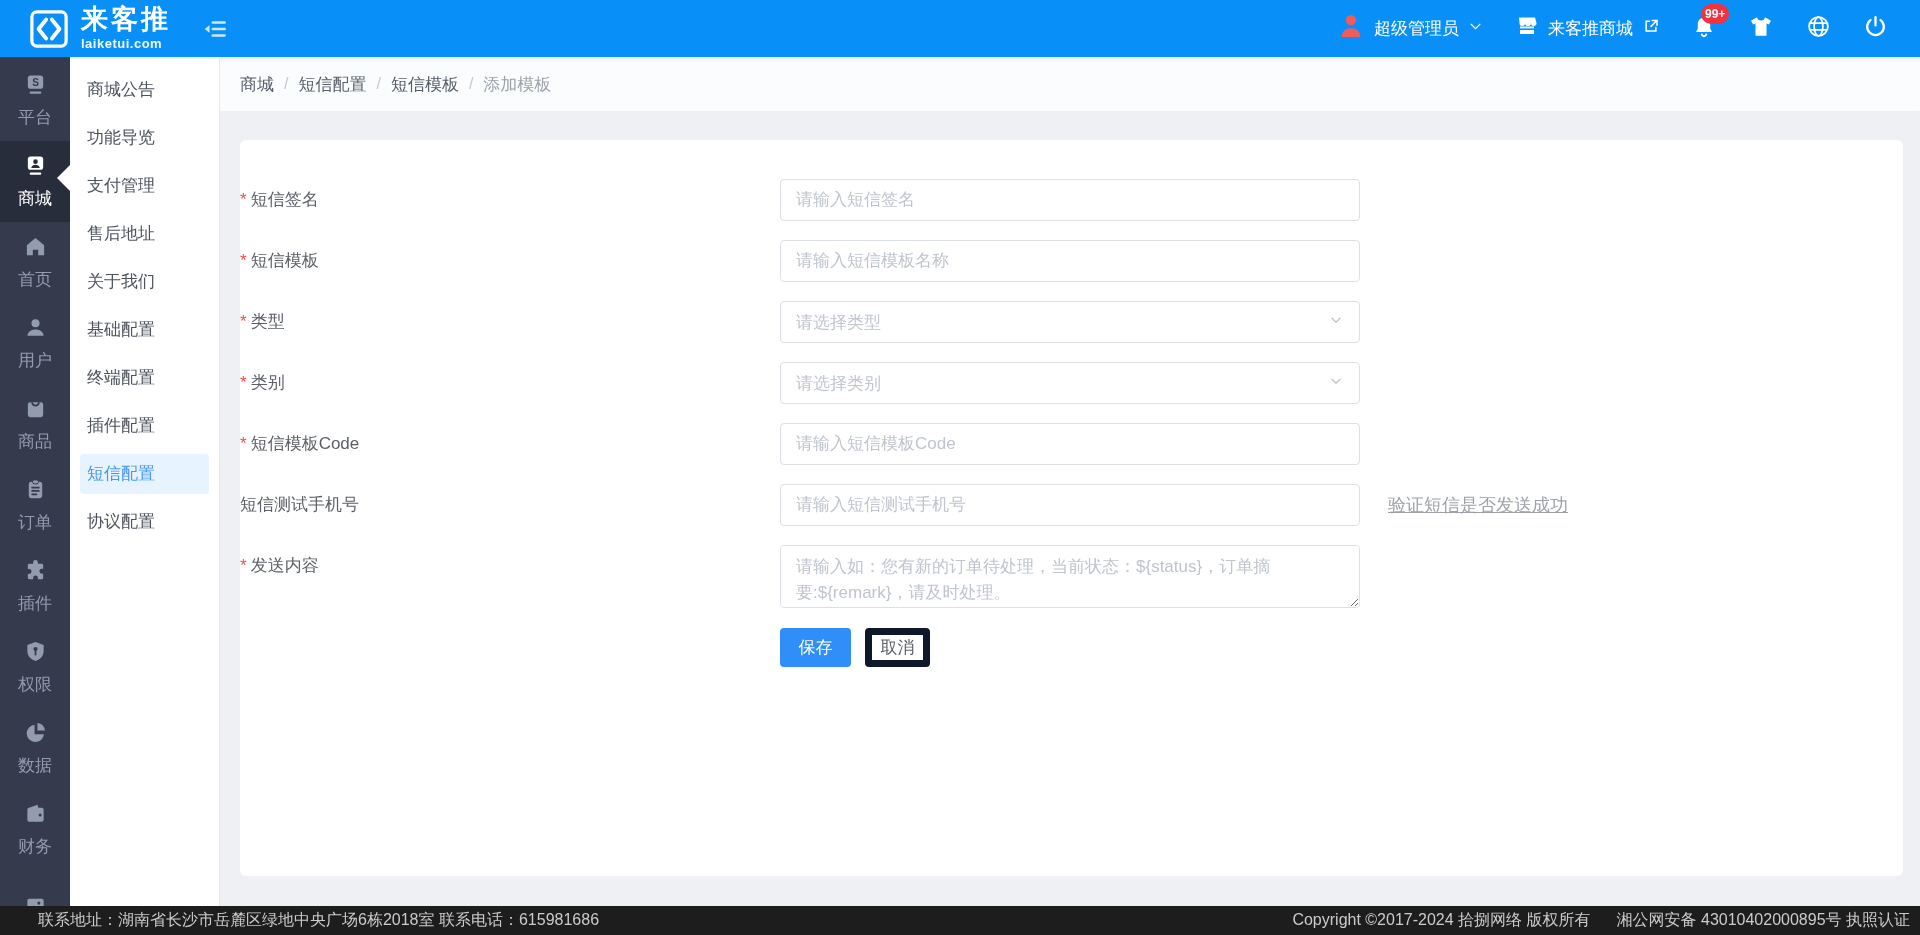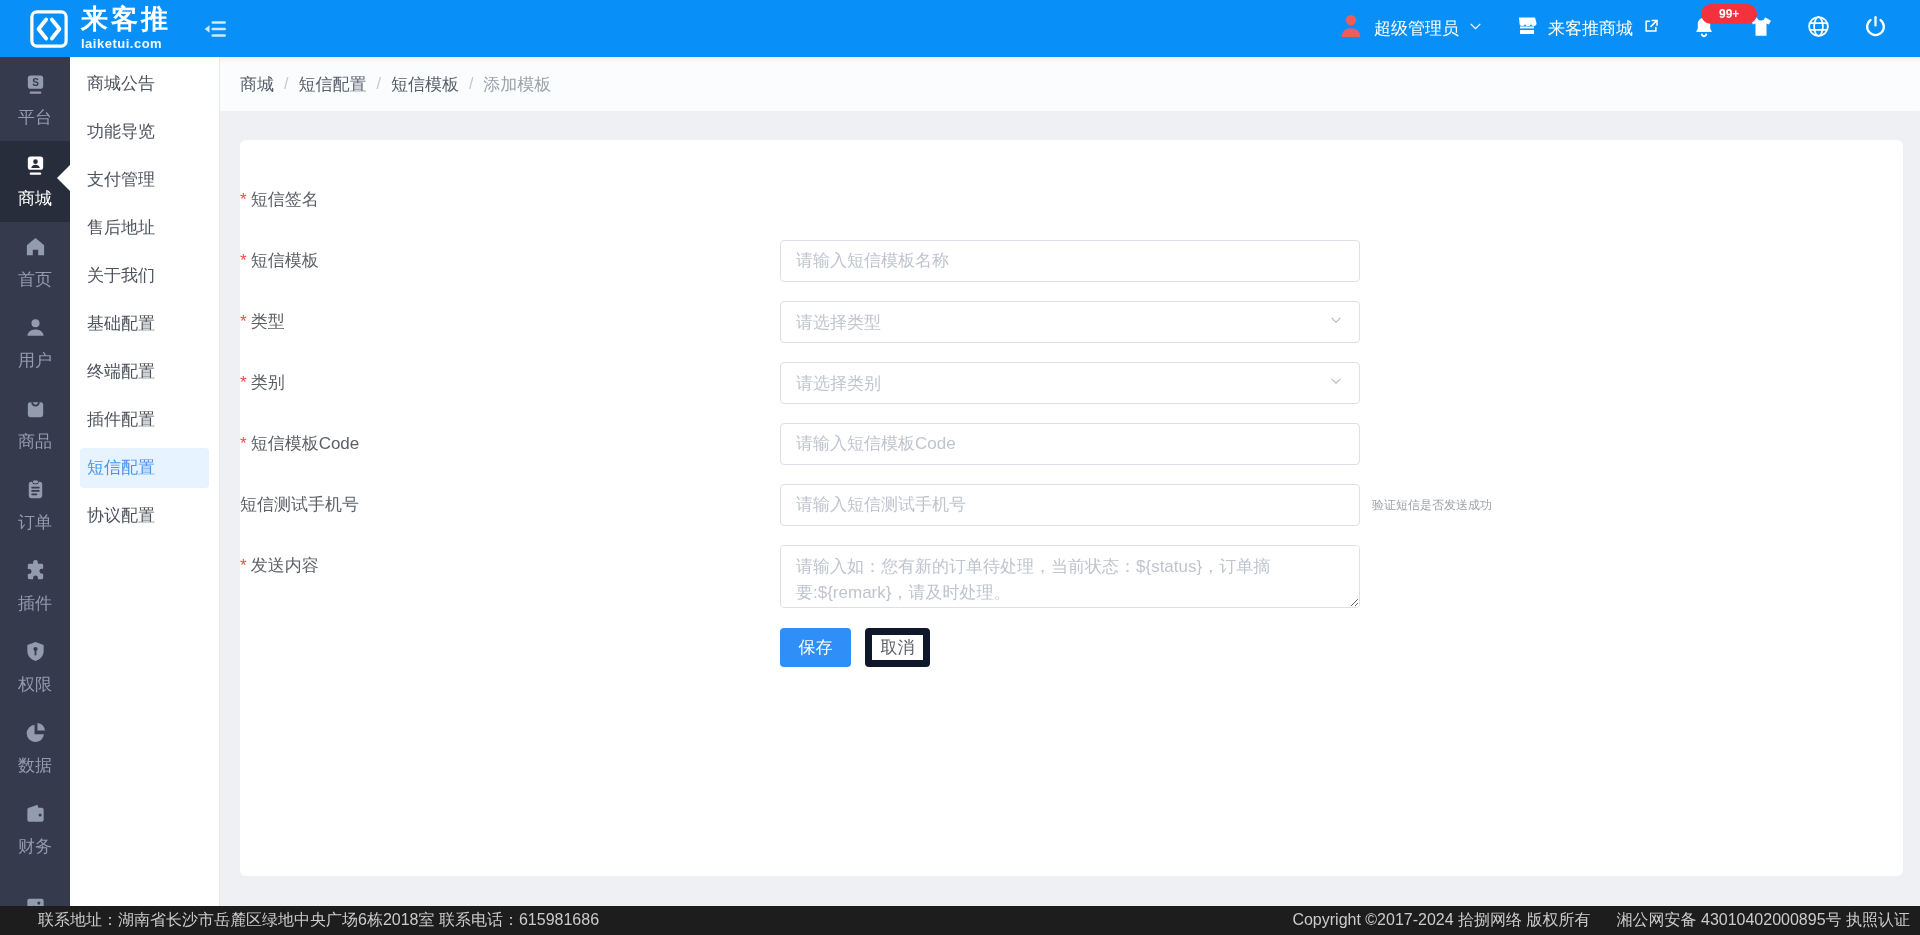--- a/index.html
+++ b/index.html
@@ -8,33 +8,33 @@
   
   .header { position:absolute; top:0; left:0; right:0; height:57px; background:#0990f8; display:flex; align-items:center; color:#fff; z-index:30; }
   .logo { display:flex; align-items:center; gap:13px; padding-left:30px; cursor:pointer; }
   .logo-mark { width:38px; height:38px; display:flex; align-items:center; justify-content:center; }
   .logo-text .t1 { font-size:27px; font-weight:bold; letter-spacing:3px; line-height:1; }
   .logo-text .t2 { font-size:13px; font-weight:bold; margin-top:3px; opacity:.95; letter-spacing:.5px; }
   .fold-btn { margin-left:32px; background:transparent; border:none; color:rgba(255,255,255,.8); cursor:pointer; height:26px; }
   .h-right { margin-left:auto; display:flex; align-items:center; gap:32px; padding-right:32px; }
   .h-group { display:flex; align-items:center; gap:9px; cursor:pointer; font-size:17px; color:#fff; }
   .bell-wrap { position:relative; cursor:pointer; }
-  .badge { position:absolute; top:-11px; left:9px; background:#f5313d; color:#fff; font-size:12px; font-weight:bold; line-height:1; padding:4px 18px; border-radius:10px; white-space:nowrap;text-align:center; }
+  .badge { position:absolute; top:-11px; left:9px; background:#f5313d; color:#fff; font-size:12px; font-weight:bold; line-height:1; padding:4px 4px; border-radius:10px; white-space:nowrap;text-align:center; }
   .h-icon-btn { cursor:pointer; display:flex; align-items:center; }
 
   
   .dark-sidebar { position:absolute; top:57px; left:0; bottom:0; width:70px; background:#353b4c; z-index:10; padding-top:3px; }
   .s-item { height:81px; display:flex; flex-direction:column; align-items:center; justify-content:center; gap:6px; color:#939bae; cursor:pointer; }
   .s-item svg { width:23px; height:23px; }
   .s-item .lbl { font-size:17px; }
   .s-item.active { background:#282d3b; color:#fff; }
   .wedge { position:absolute; left:57px; top:165px; width:0; height:0; border-top:13px solid transparent; border-bottom:13px solid transparent; border-right:13px solid #ffffff; z-index:12; }
 
   
-  .sub-sidebar { position:absolute; top:53px; left:70px; bottom:0; width:150px; background:#fff; border-right:1px solid #e6e8eb; z-index:9; padding-top:7px; }
+  .sub-sidebar { position:absolute; top:59px; left:70px; bottom:0; width:150px; background:#fff; border-right:1px solid #e6e8eb; z-index:9; padding-top:7px; }
   .sub-item { height:48px; line-height:48px; padding-left:17px; font-size:17px; color:#4d525c; cursor:pointer; white-space:nowrap; }
   .sub-item.active { background:#e7f3fe; color:#4896f0; margin:4px 10px; height:40px; line-height:40px; padding-left:7px; border-radius:4px; }
 
   
   .content { position:absolute; top:57px; left:220px; right:0; bottom:39px; background:#eef0f3; overflow:hidden; }
   .breadcrumb-bar { height:54px; background:#fbfcfd; display:flex; align-items:center; padding-left:20px; box-shadow:inset 0 5px 6px -5px rgba(60,70,90,.18); }
   .crumb { font-size:17px; color:#575e6b; cursor:pointer; }
   .crumb.last { color:#9ba1a9; cursor:default; }
   .crumb-sep { color:#c3c8cf; margin:0 10px; font-size:16px; }
 
@@ -42,21 +42,21 @@
   .form { padding-top:39px; }
   .frow { display:flex; align-items:flex-start; margin-bottom:19px; }
   .flabel { width:540px; padding-right:12px; font-size:17px; color:#5c6066; line-height:42px; white-space:nowrap; }
   .req { color:#f34d42; margin-right:4px; }
   .fctrl { width:580px; height:42px; border:1px solid #dcdfe6; border-radius:4px; font-size:17px; padding:0 15px; color:#606266; background:#fff; font-family:inherit; outline:none; }
   .fctrl::placeholder { color:#bfc4cd; }
   .selectbox { display:flex; align-items:center; justify-content:space-between; cursor:pointer; }
   .selectbox .ph { color:#bfc4cd; font-size:17px; }
   .ftext { width:580px; height:63px; border:1px solid #dcdfe6; border-radius:4px; font-size:17px; padding:8px 15px; line-height:1.5; color:#606266; font-family:inherit; resize:both; outline:none; }
   .ftext::placeholder { color:#bfc4cd; }
-  .hint { margin-left:12px; line-height:42px; font-size:12px; color:#9da2a9; white-space:nowrap; }
+  .hint { margin-left:28px; line-height:42px; font-size:18px; color:#9da2a9; white-space:nowrap;text-decoration:underline; }
   .btn-row { margin-left:540px; margin-top:20px; display:flex; gap:14px; }
   .btn-primary { width:71px; height:39px; background:#2f8ef8; color:#fff; border:none; border-radius:4px; font-size:17px; cursor:pointer; font-family:inherit; }
   .btn-plain { width:65px; height:39px; background:#fff; color:#5c6066; border:7px solid #0f172a; border-radius:4px; font-size:17px; cursor:pointer; font-family:inherit; }
 
   
   .footer { position:absolute; left:0; right:0; bottom:0; height:29px; background:#1d1d1d; color:#cbcbcb; display:flex; align-items:center; font-size:16px; z-index:40; }
   .footer-left { padding-left:38px; }
   .footer-right { margin-left:auto; display:flex; gap:26px; padding-right:10px; }
   .footer-right span { cursor:pointer; }
 </style>
@@ -269,20 +269,21 @@
     <span class="crumb">短信模板</span>
     <span class="crumb-sep">/</span>
     <span class="crumb last">添加模板</span>
   </div>
 
   <div class="card">
     <div class="form">
 
       <div class="frow">
         <div class="flabel"><span class="req">*</span><span>短信签名</span></div>
+        <input class="fctrl" type="text" placeholder="请输入短信签名" style="">
       </div>
 
       <div class="frow">
         <div class="flabel"><span class="req">*</span><span>短信模板</span></div>
         <input class="fctrl" type="text" placeholder="请输入短信模板名称" style="">
       </div>
 
       <div class="frow">
         <div class="flabel"><span class="req">*</span><span>类型</span></div>
         <div class="fctrl selectbox">

